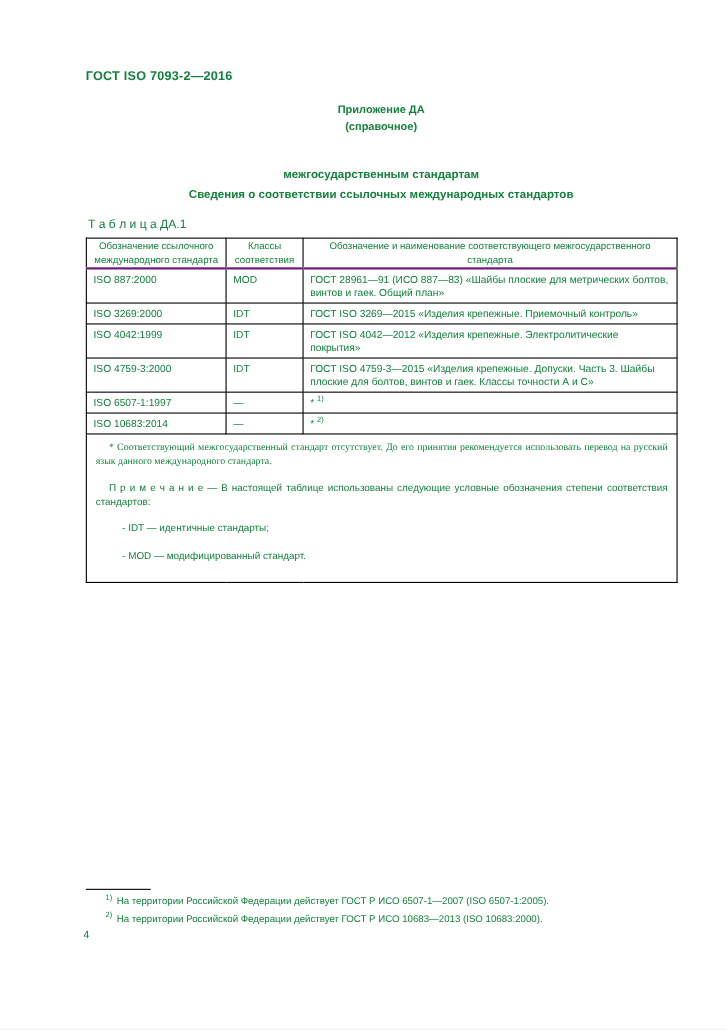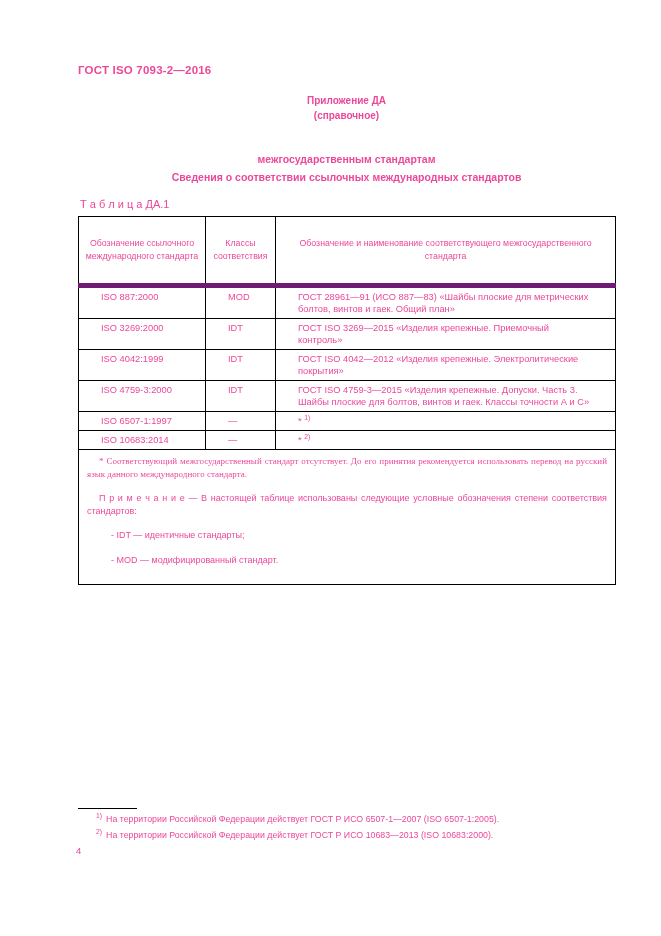--- a/index.html
+++ b/index.html
@@ -1,18 +1,18 @@
 <!DOCTYPE html>
 <html><head>
 <meta charset="utf-8">
 <style>
   html,body { margin:0; padding:0; background:#f3f3f3; }
   .page {
     position:relative; width:661px; height:936px; margin:0 auto;
-    background:#ffffff; color:#ec4899;
+    background:#ffffff; color:#15803d;
     font-family:"Liberation Sans", sans-serif;
     box-shadow:0 0 2px rgba(0,0,0,.15);
     overflow:hidden;
   }
   .doc-number {
     position:absolute; left:78px; top:64px;
     font-size:11.5px; font-weight:bold; letter-spacing:.2px;
   }
   .annex {
     position:absolute; left:78px; top:93px; width:537px;
@@ -27,27 +27,27 @@
   table.std {
     position:absolute; left:78px; top:216px; width:537px;
     border-collapse:collapse; table-layout:fixed;
   }
   table.std col.c1 { width:127px; }
   table.std col.c2 { width:70px; }
   table.std col.c3 { width:340px; }
   table.std th, table.std td {
     border:1px solid #000; font-weight:normal;
     font-size:9.3px; line-height:12px;
-    padding:3px 22px; vertical-align:top; text-align:left;
+    padding:3px 6px; vertical-align:top; text-align:left;
     word-wrap:break-word;
   }
   table.std thead th {
     text-align:center; vertical-align:middle;
-    font-size:8.8px; line-height:13px; padding:20px 6px;
-    border-bottom:5px solid #701a75;
+    font-size:8.8px; line-height:13px; padding:0 6px;
+    border-bottom:2px solid #701a75;
   }
   td.cell-match { text-align:justify; }
   td.cell-center { text-align:center; vertical-align:middle; }
   sup { font-size:6.8px; line-height:0; }
 
   tr.note-row td { padding:5px 8px 6px 8px; font-size:9px; line-height:12.5px; }
   .star-note { margin:0 0 12px 0; text-indent:12px; text-align:justify;font-family:Liberation Serif, serif; }
   .note-para { margin:0; text-indent:12px; text-align:justify; }
   .note-item { margin:12px; padding-left:12px; }
 

